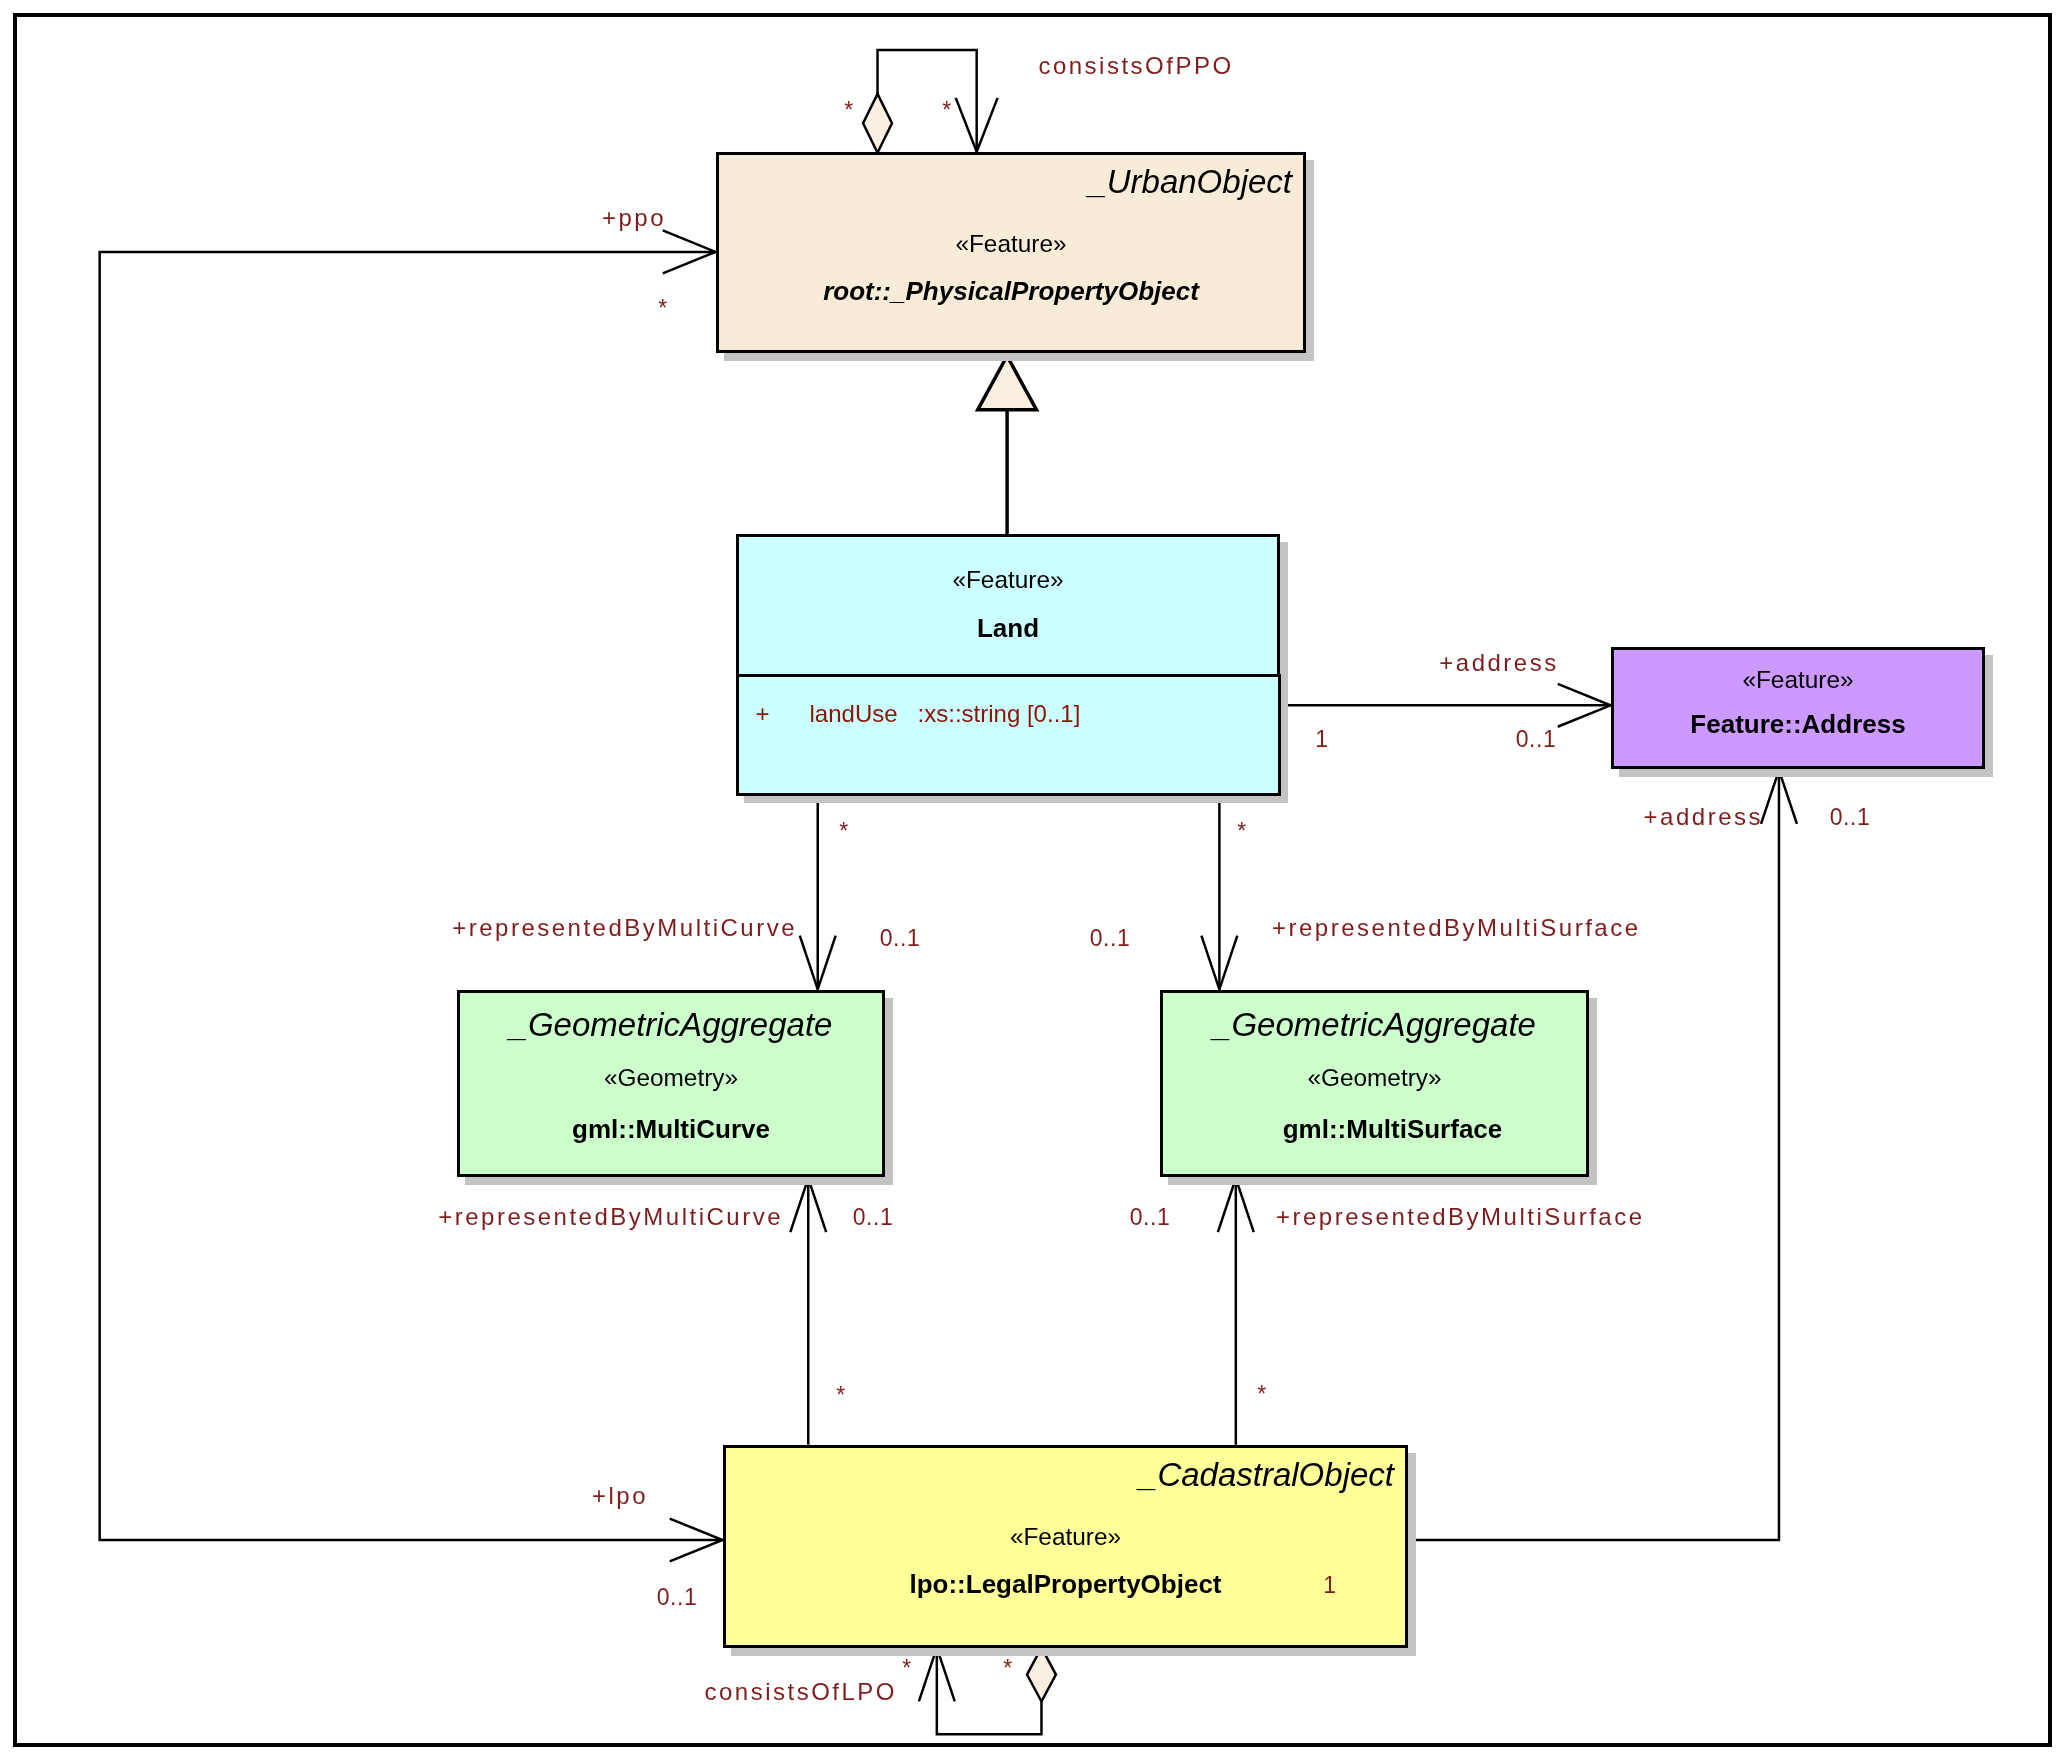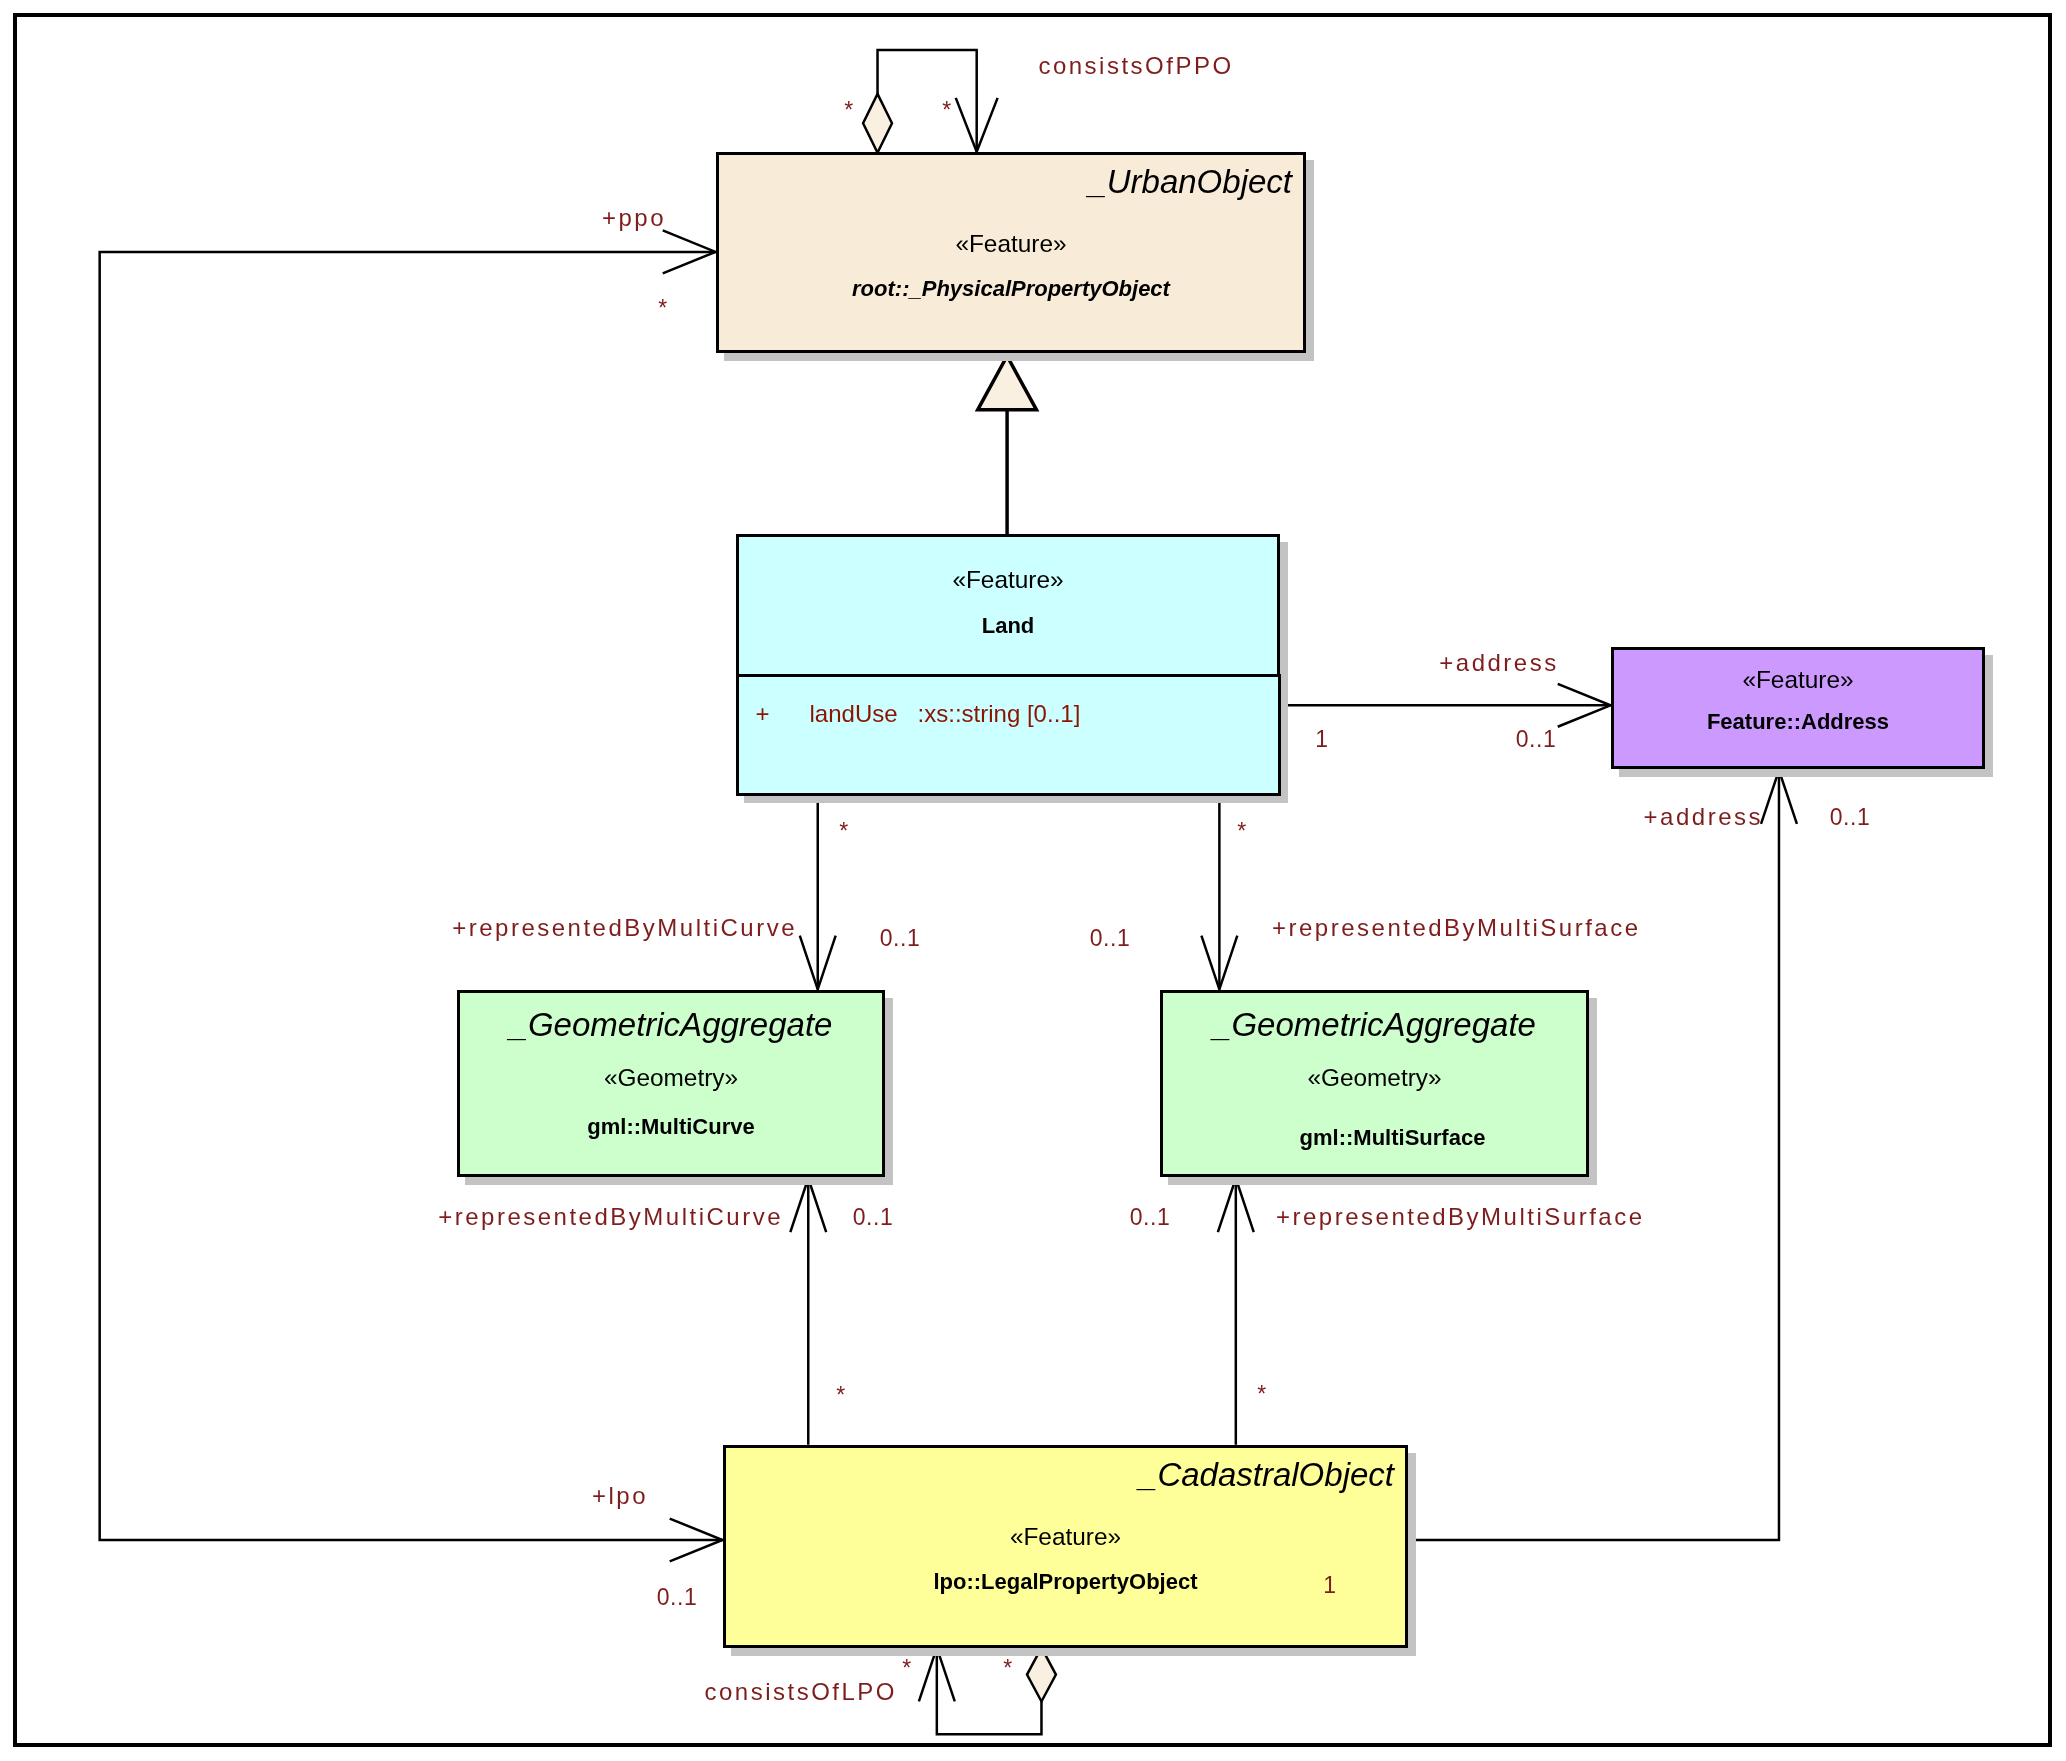--- a/index.html
+++ b/index.html
@@ -8,21 +8,21 @@
   #frame{position:absolute;left:12.5px;top:12.5px;width:2039px;height:1734px;
          border:4.5px solid #000;box-sizing:border-box;}
   svg.wires{position:absolute;left:0;top:0;width:2066px;height:1762px;}
 
   .box{position:absolute;border:3.5px solid #000;box-sizing:border-box;
        box-shadow:8px 8px 0 #c3c3c3;}
   .tag{position:absolute;font-style:italic;font-size:33px;color:#000;white-space:nowrap;}
   .tag.right{right:11px;top:8px;text-align:right;}
   .tag.center{left:0;right:0;top:13px;text-align:center;}
   .stereo{position:absolute;left:0;right:0;text-align:center;font-size:24.4px;color:#000;}
-  .cname{position:absolute;left:0;right:0;text-align:center;font-size:22px;font-weight:bold;color:#000;}
+  .cname{position:absolute;left:0;right:0;text-align:center;font-size:26px;font-weight:bold;color:#000;}
   .cname.abstract{font-style:italic;}
 
   .attrs{position:absolute;left:-3.5px;right:-3.5px;bottom:-3.5px;border:3.5px solid #000;
          border-top-width:3.5px;box-sizing:border-box;padding-top:16px;}
   .attr{font-size:24px;color:#8b1400;white-space:pre;line-height:42px;padding-left:17px;}
 
   .lbl{position:absolute;font-size:24px;color:#7f1d1d;white-space:nowrap;letter-spacing:2.5px;}
   .lbl.c{transform:translate(-50%,-50%);}
   .lbl.r{transform:translate(-100%,-50%);}
   .lbl.l{transform:translate(0,-50%);}
@@ -93,21 +93,21 @@
 
   <div class="box" style="left:457px;top:990px;width:428px;height:187px;background:#ccffcc;">
     <div class="tag center">_GeometricAggregate</div>
     <div class="stereo" style="top:71px;">«Geometry»</div>
     <div class="cname" style="top:121px;">gml::MultiCurve</div>
   </div>
 
   <div class="box" style="left:1160px;top:990px;width:429px;height:187px;background:#ccffcc;">
     <div class="tag center">_GeometricAggregate</div>
     <div class="stereo" style="top:71px;">«Geometry»</div>
-    <div class="cname" style="top:132px;padding-left:36px;">gml::MultiSurface</div>
+    <div class="cname" style="top:121px;padding-left:36px;">gml::MultiSurface</div>
   </div>
 
   <div class="box" style="left:723px;top:1445px;width:685px;height:203px;background:#ffff99;">
     <div class="tag right">_CadastralObject</div>
     <div class="stereo" style="top:75px;">«Feature»</div>
     <div class="cname" style="top:121px;">lpo::LegalPropertyObject</div>
   </div>
 
   <div class="lbl c" style="left:1136px;top:66px;">consistsOfPPO</div>
   <div class="lbl c mult" style="left:849px;top:110px;">*</div>

